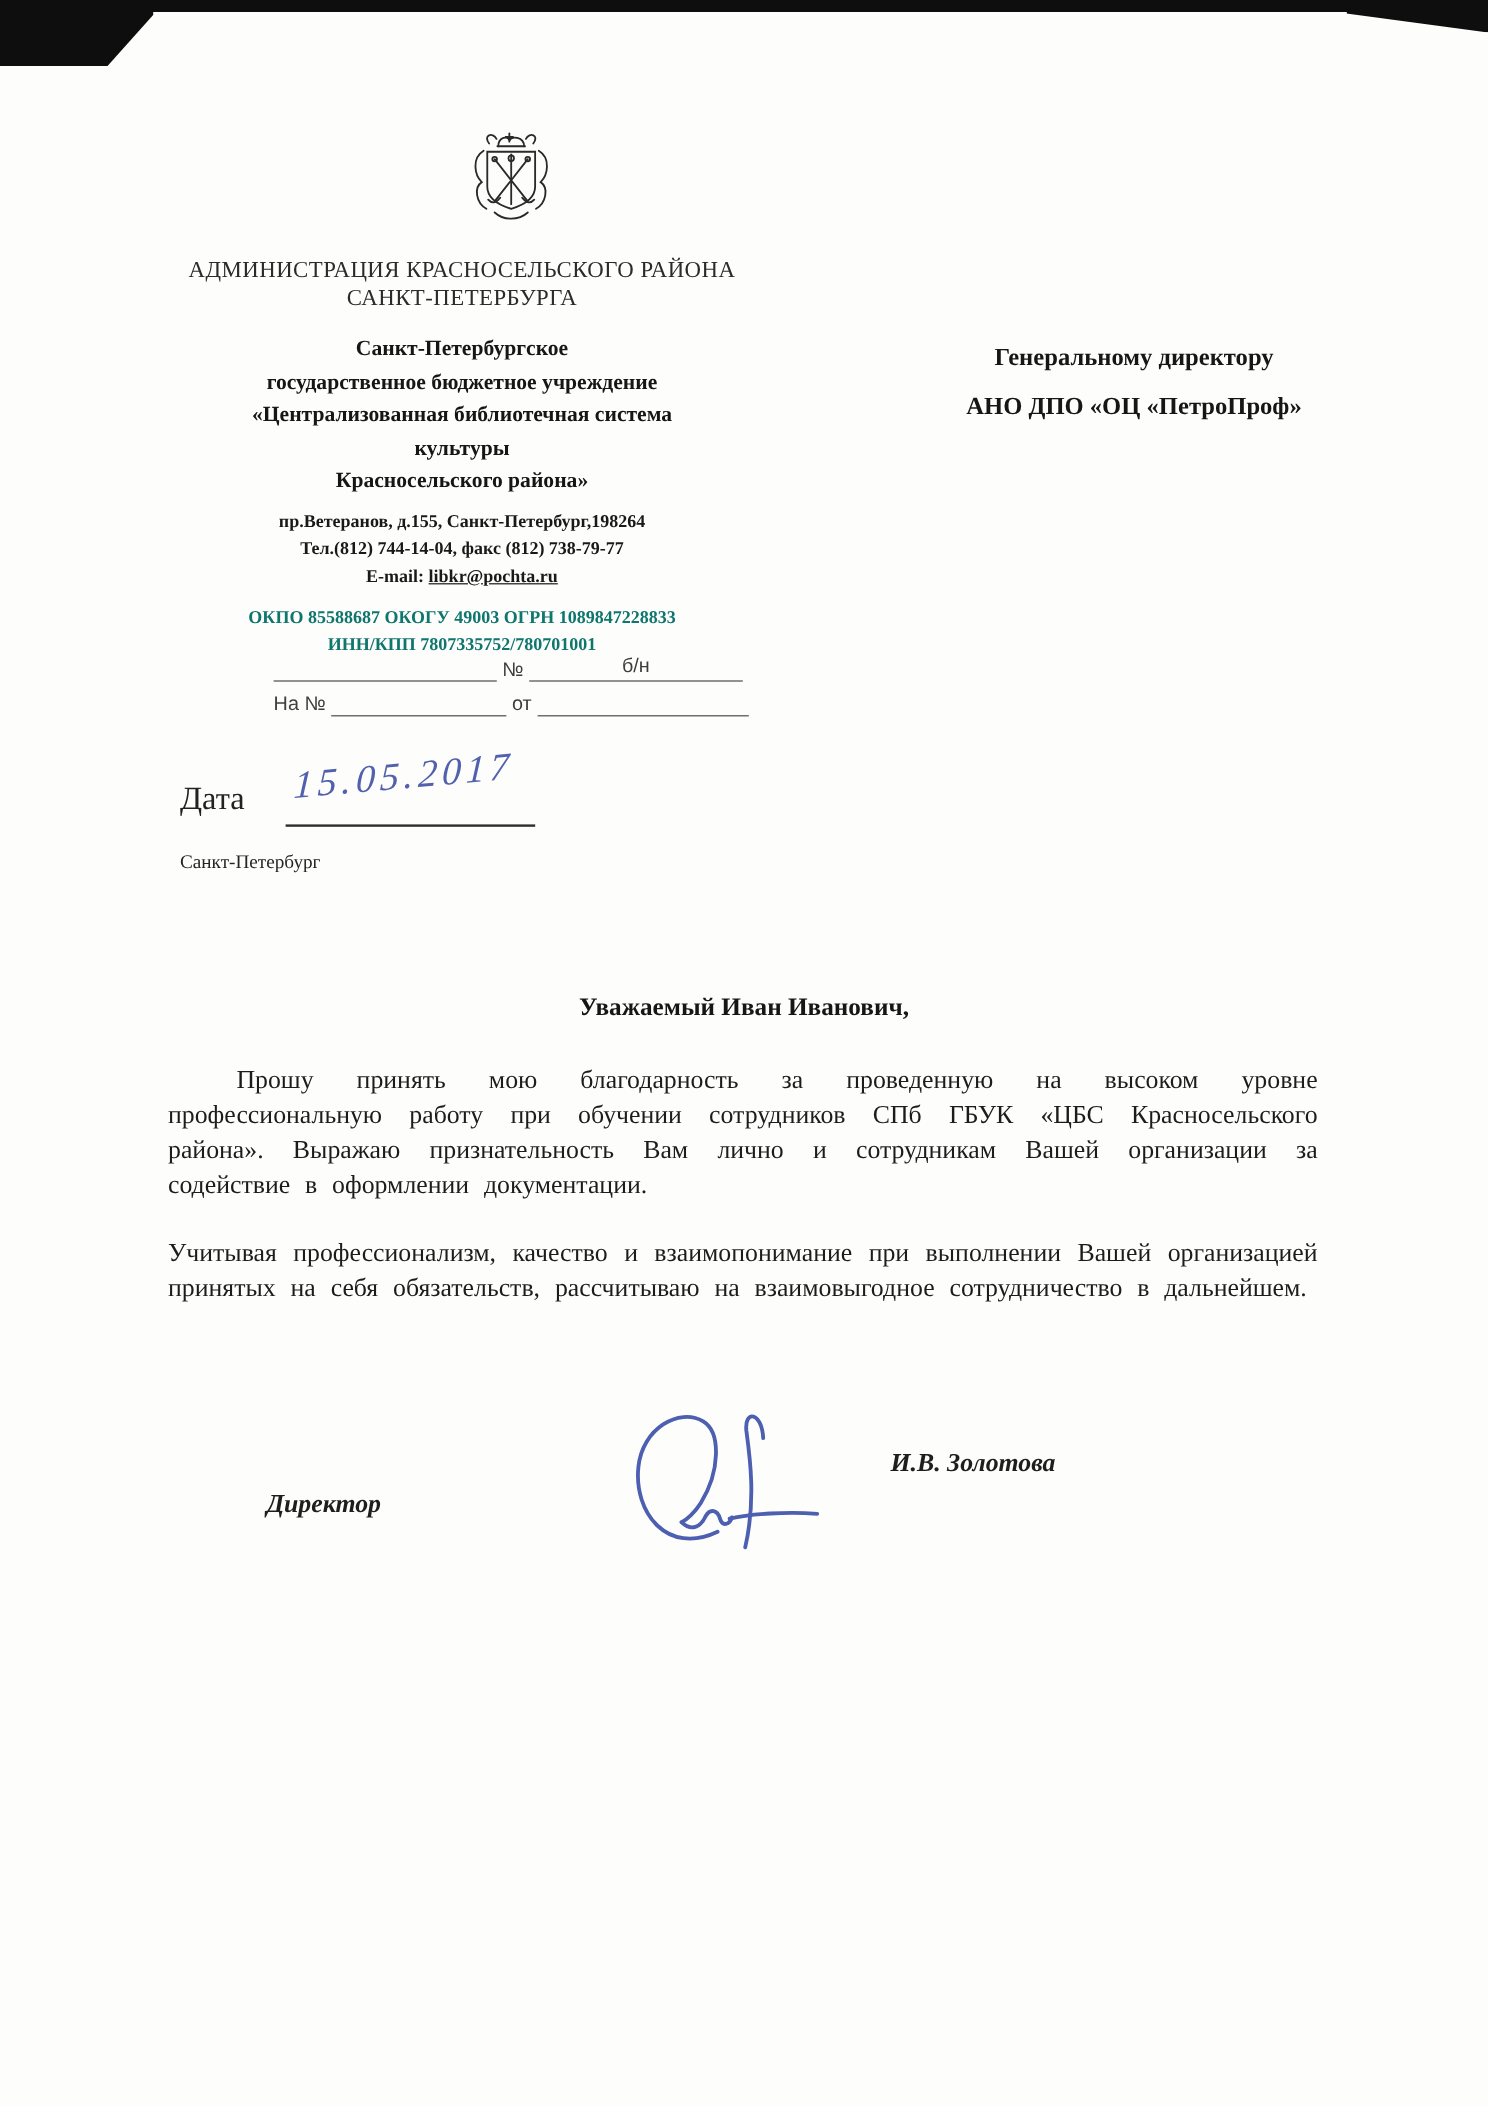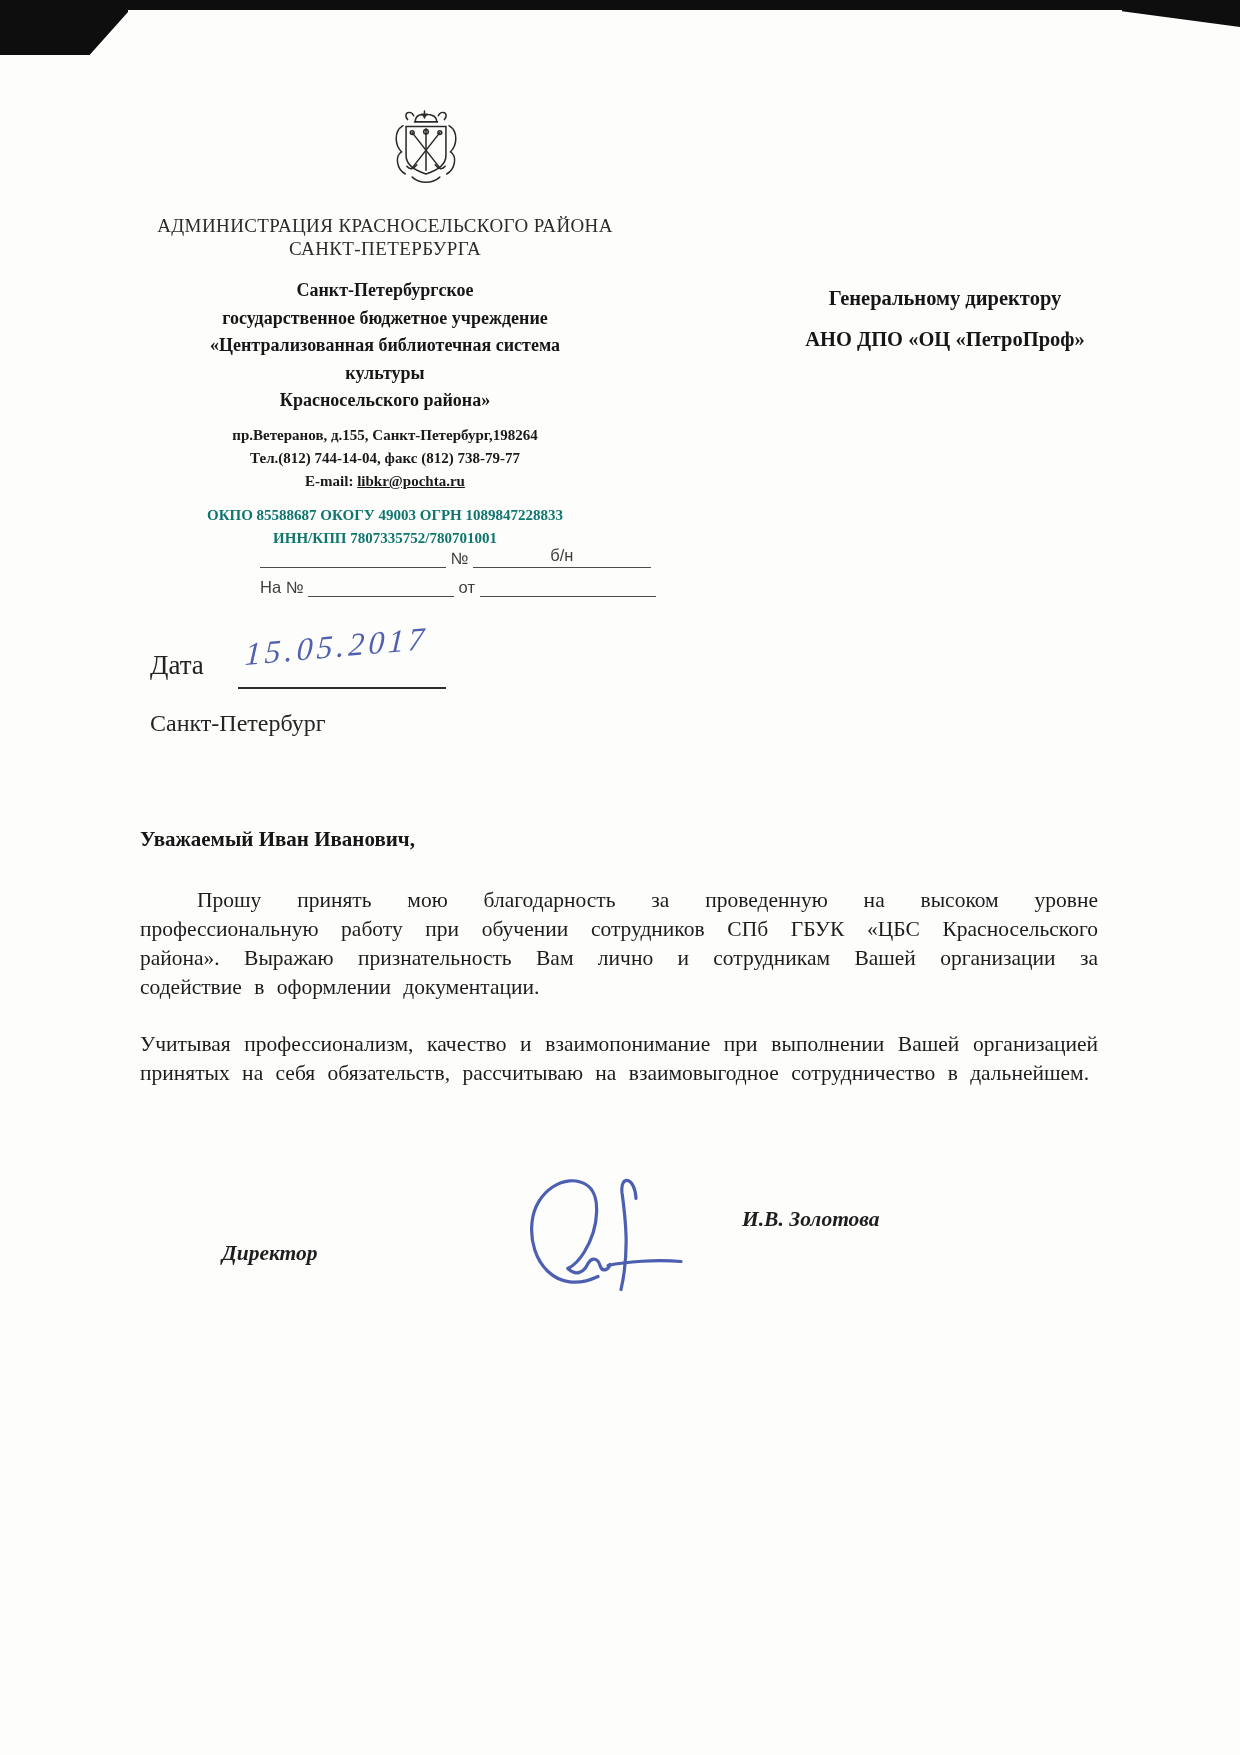--- a/index.html
+++ b/index.html
@@ -19,38 +19,38 @@
 
   .center-col { left:150px; width:470px; text-align:center; }
 
   .admin   { top:214px; font-size:19px; line-height:23px; letter-spacing:.4px; color:#2b2b2b; }
   .orgname { top:277px; font-size:18px; font-weight:bold; line-height:27.5px; color:#161616; }
   .contact { top:424px; font-size:15px; font-weight:bold; line-height:23px; color:#191919; }
   .codes   { top:504px; font-size:15px; font-weight:bold; line-height:23px; color:#0f766e; }
   .contact .u { text-decoration:underline; }
 
   .refs { left:228px; top:546px; width:420px; font-family:"Liberation Sans", sans-serif;
-          font-size:16.5px; color:#3e3e3e;margin-left:32px; }
+          font-size:16.5px; color:#3e3e3e; }
   .refs .row { white-space:nowrap; height:29px; }
   .uline { display:inline-block; border-bottom:1.6px solid #4c4c4c; height:21px;
            vertical-align:bottom; text-align:center; }
 
   .addressee { left:752px; top:278px; width:386px; text-align:center;
                font-weight:bold; font-size:20.5px; line-height:41px; color:#161616; }
 
   .date-label { left:150px; top:650px; font-size:27px; color:#222; }
   .date-line  { left:238px; top:687px; width:208px; border-bottom:2px solid #2e2e2e; height:0; }
   .handwriting {
     left:244px; top:636px; font-size:32px; font-style:italic; letter-spacing:4px;
     color:#5261ae; transform:rotate(-5deg) skewX(-8deg); transform-origin:left bottom;
   }
 
-  .city { left:150px; top:710px; font-size:24px; color:#242424; }
+  .city { left:150px; top:710px; font-size:16px; color:#242424; }
 
-  .salutation { left:140px; top:827px; width:960px; 
+  .salutation { left:140px; top:827px; width:960px; text-align:center;
                 font-weight:bold; font-size:21px; color:#161616; }
 
   .para { left:140px; width:958px; font-size:21.5px; line-height:29px;
           text-align:justify; word-spacing:7px; color:#1c1c1c; margin:0; }
   .para1 { top:886px; text-indent:57px; }
   .para2 { top:1030px; }
 
   .sig-title { left:222px; top:1241px; font-weight:bold; font-style:italic; font-size:21.5px; }
   .sig-name  { left:742px; top:1207px; font-weight:bold; font-style:italic; font-size:21.5px; }
   .sig-svg   { left:518px; top:1162px; }

